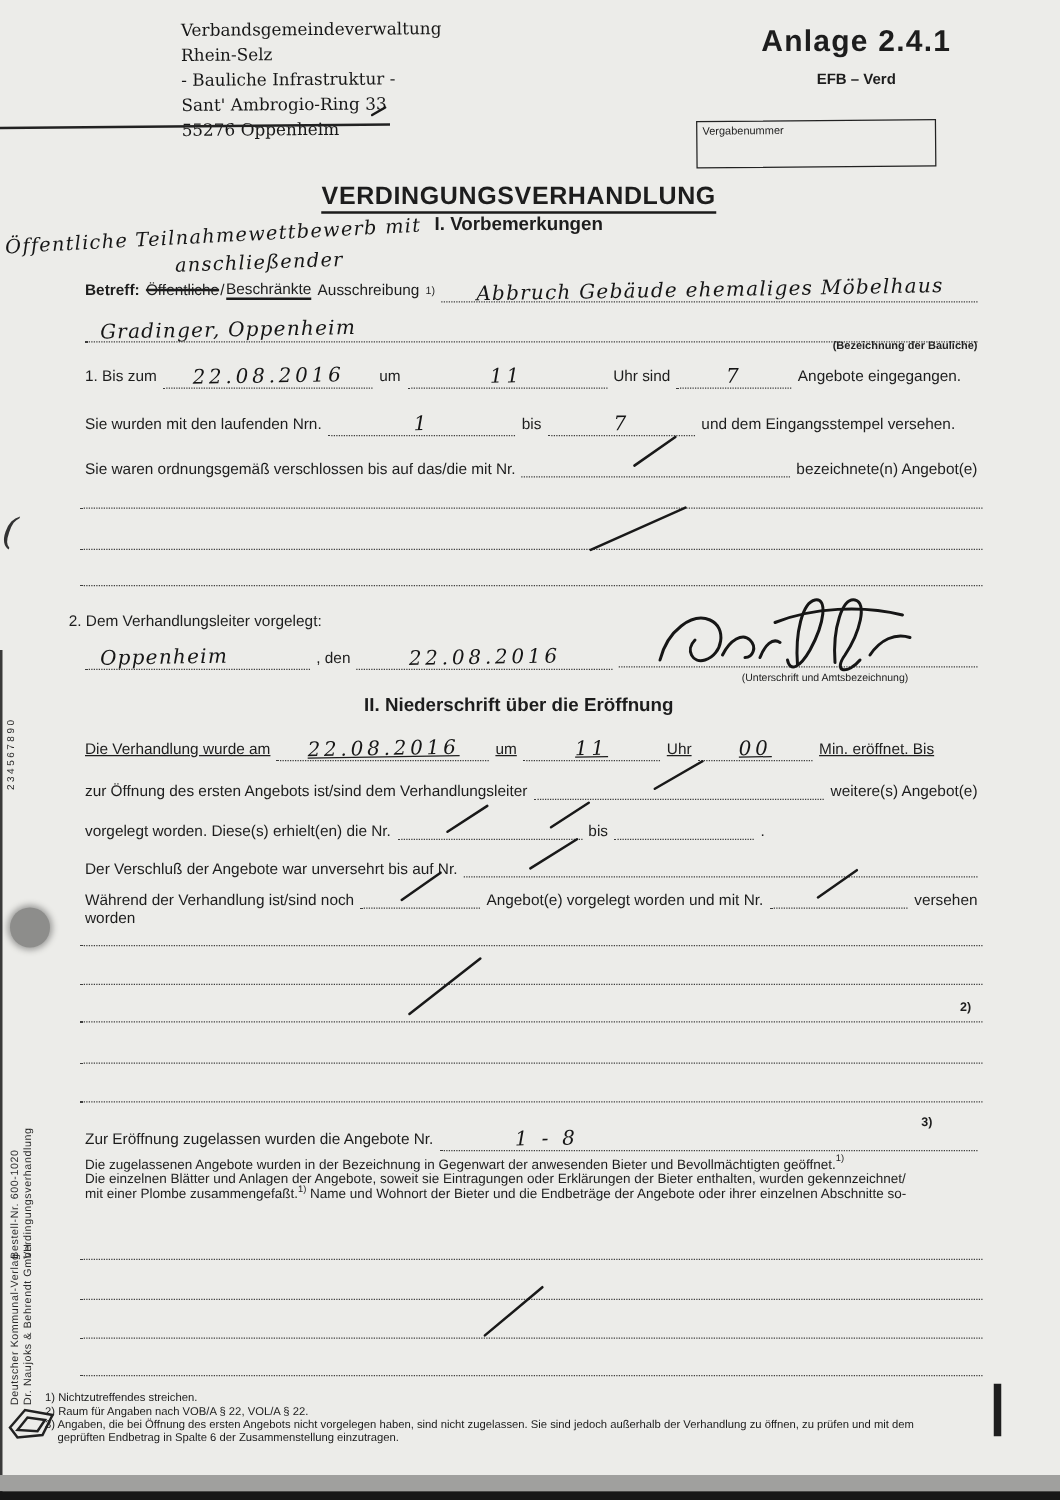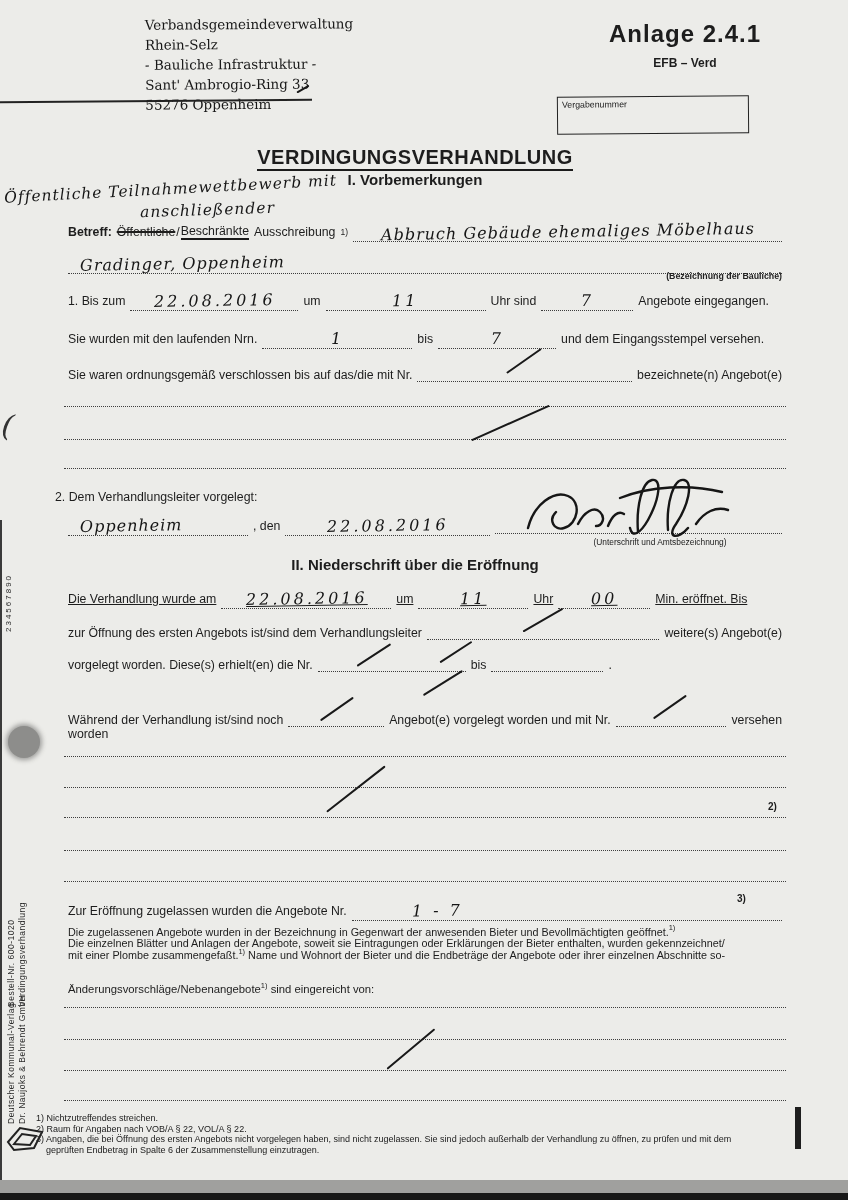--- a/index.html
+++ b/index.html
@@ -173,20 +173,24 @@
   </div>
 
   <div class="row" style="top:657px;">
     <span class="pt">vorgelegt worden. Diese(s) erhielt(en) die Nr.</span>
     <span class="df" style="width:148px;"></span>
     <span class="pt">bis</span>
     <span class="df" style="width:112px;"></span>
     <span class="pt">.</span>
   </div>
 
+  <div class="row" style="top:687px;">
+    <span class="pt">Der Verschluß der Angebote war unversehrt bis auf Nr.</span>
+    <span class="df grow"></span>
+  </div>
 
   <div class="row" style="top:712px;">
     <span class="pt">Während der Verhandlung ist/sind noch</span>
     <span class="df" style="width:128px;"></span>
     <span class="pt">Angebot(e) vorgelegt worden und mit Nr.</span>
     <span class="df" style="width:148px;"></span>
     <span class="pt">versehen</span>
   </div>
   <div class="abs pt" style="left:68px;top:727px;">worden</div>
 
@@ -195,40 +199,36 @@
   <div class="bl" style="top:817px;"></div>
   <span class="refmark" style="left:768px;top:801px;">2)</span>
 
   <div class="bl" style="top:850px;"></div>
   <div class="bl" style="top:881px;"></div>
   <span class="refmark" style="left:737px;top:893px;">3)</span>
 
   <div class="row" style="top:901px;">
     <span class="pt">Zur Eröffnung zugelassen wurden die Angebote Nr.</span>
     <span class="df grow left" style="padding-left:60px;">
-      <span class="hw num">1 - 7</span>
+      <span class="hw num">1 - 8</span>
     </span>
   </div>
 
   <div class="abs" style="left:68px;top:922px;width:716px;">
     <span class="pline">Die zugelassenen Angebote wurden in der Bezeichnung in Gegenwart der anwesenden Bieter und Bevollmächtigten geöffnet.</span><sup class="sup" style="font-size:7.5px;">1)</sup>
   </div>
 
   <div class="abs" style="left:68px;top:937px;width:716px;">
     <div class="pline">Die einzelnen Blätter und Anlagen der Angebote, soweit sie Eintragungen oder Erklärungen der Bieter enthalten, wurden gekennzeichnet/</div>
     <div class="pline">
       <span>mit einer Plombe zusammengefaßt.</span><sup class="sup" style="font-size:7.5px;">1)</sup>
       <span>Name und Wohnort der Bieter und die Endbeträge der Angebote oder ihrer einzelnen Abschnitte so-</span>
     </div>
   </div>
 
-  <div class="abs" style="left:68px;top:983px;width:716px;font-size:11.3px;">
-    <span>Änderungsvorschläge/Nebenangebote</span><sup class="sup" style="font-size:7.5px;">1)</sup>
-    <span>sind eingereicht von:</span>
-  </div>
 
   <div class="bl" style="top:1007px;"></div>
   <div class="bl" style="top:1039px;"></div>
   <div class="bl" style="top:1070px;"></div>
   <div class="bl" style="top:1100px;"></div>
 
   <div class="abs" style="left:36px;top:1113px;width:730px;">
     <div class="fn">1) Nichtzutreffendes streichen.</div>
     <div class="fn">2) Raum für Angaben nach VOB/A § 22, VOL/A § 22.</div>
     <div class="fn fn3">3) Angaben, die bei Öffnung des ersten Angebots nicht vorgelegen haben, sind nicht zugelassen. Sie sind jedoch außerhalb der Verhandlung zu öffnen, zu prüfen und mit dem geprüften Endbetrag in Spalte 6 der Zusammenstellung einzutragen.</div>

